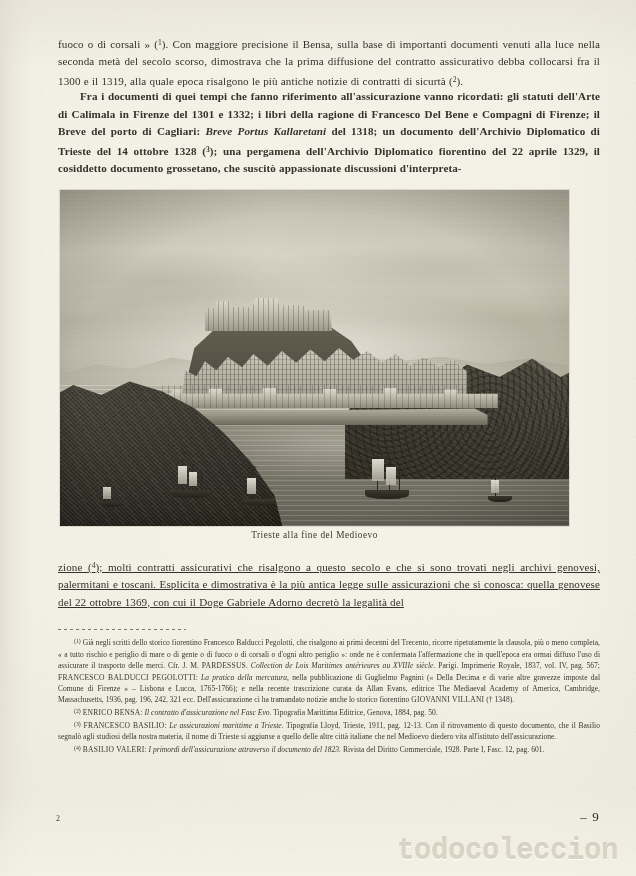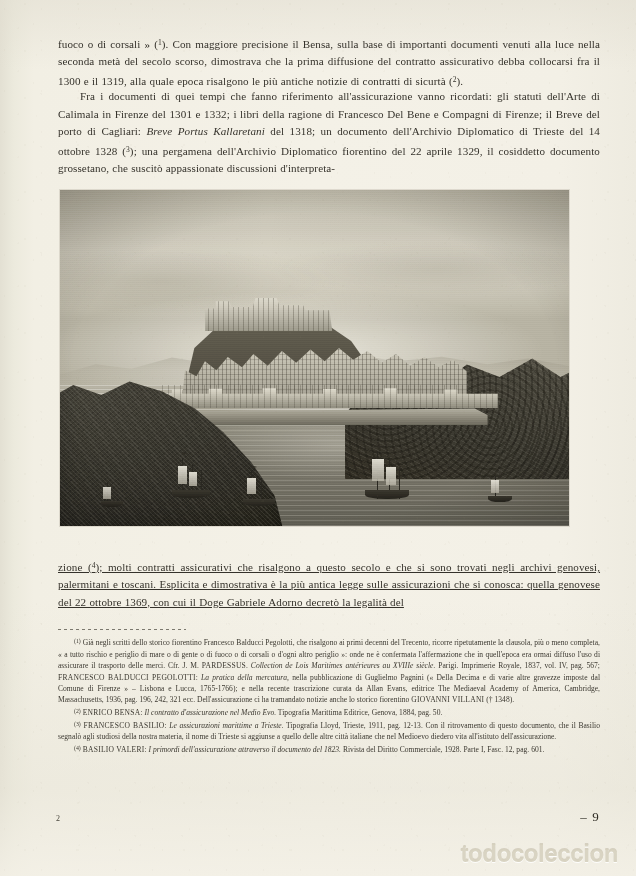--- a/index.html
+++ b/index.html
@@ -74,21 +74,21 @@
   }
   .bodytext .ind { display: inline-block; width: 22px; }
   sup.fn {
     font-size: 7.6px;
     vertical-align: .36em;
     letter-spacing: 0;
   }
   i, em { font-style: italic; }
 
   #para-top   { top: 2px; }
-  #para-two   { top: 56px; }
+  #para-two   { top: 56px; font-weight: bold; }
   #para-three { top: 525px; text-decoration: underline; }
 
   
   #plate {
     position: absolute;
     left: 48px;
     top: 158px;
     width: 509px;
     height: 336px;
     overflow: hidden;
@@ -350,23 +350,23 @@
     font-size: 13px;
     letter-spacing: 1.2px;
     color: #2e2b24;
   }
 
   
   #watermark {
     position: absolute;
     right: 18px;
     bottom: 8px;
-    font-family: Liberation Sans, sans-serif;
+    font-family: Liberation Mono, monospace;
     font-weight: bold;
-    font-size: 24px;
+    font-size: 29px;
     letter-spacing: -.4px;
     color: rgba(214,208,190,.92);
     text-shadow:
       0 1px 0 rgba(255,255,255,.85),
       0 -1px 0 rgba(186,178,158,.5);
     user-select: none;
   }
 </style>
 </head>
 <body>
@@ -435,27 +435,28 @@
       <div class="ship" style="left:8%;top:86%;width:24px;height:28px;">
         <div class="mast" style="left:6px;height:24px;"></div>
         <div class="sail" style="left:2px;bottom:8px;width:8px;height:12px;"></div>
         <div class="hull" style="width:22px;height:6px;"></div>
       </div>
 
       <div class="plate-layer" id="plate-ink"></div>
       <div class="plate-layer" id="plate-fiber"></div>
     </div>
 
+    <div id="caption">Trieste alla fine del Medioevo</div>
 
     <div class="bodytext" id="para-three">zione (<sup class="fn">4</sup>); molti contratti assicurativi che risalgono a questo secolo e che si sono trovati negli archivi genovesi, palermitani e toscani. Esplicita e dimostrativa è la più antica legge sulle assicurazioni che si conosca: quella genovese del 22 ottobre 1369, con cui il Doge Gabriele Adorno decretò la legalità del</div>
 
     <div id="fn-rule"></div>
     <div id="footnotes">
         <p><span class="ind"></span><sup class="fnm">(1)</sup> Già negli scritti dello storico fiorentino Francesco Balducci Pegolotti, che risalgono ai primi decenni del Trecento, ricorre ripetutamente la clausola, più o meno completa, « a tutto rischio e periglio di mare o di gente o di fuoco o di corsali o d'ogni altro periglio »: onde ne è confermata l'affermazione che in quell'epoca era ormai diffuso l'uso di assicurare il trasporto delle merci. Cfr. J. M. <span class="sc">PARDESSUS</span>. <i>Collection de Lois Maritimes antérieures au XVIIIe siècle.</i> Parigi. Imprimerie Royale, 1837, vol. IV, pag. 567; <span class="sc">FRANCESCO BALDUCCI PEGOLOTTI</span>: <i>La pratica della mercatura,</i> nella pubblicazione di Guglielmo Pagnini (« Della Decima e di varie altre gravezze imposte dal Comune di Firenze » – Lisbona e Lucca, 1765-1766); e nella recente trascrizione curata da Allan Evans, editrice The Mediaeval Academy of America, Cambridge, Massachusetts, 1936, pag. 196, 242, 321 ecc. Dell'assicurazione ci ha tramandato notizie anche lo storico fiorentino <span class="sc">GIOVANNI VILLANI</span> († 1348).</p>
-        <p><span class="ind"></span><sup class="fnm">(2)</sup> <span class="sc">ENRICO BENSA</span>: <i>Il contratto d'assicurazione nel Medio Evo.</i> Tipografia Marittima Editrice, Genova, 1884, pag. 50.</p>
+        <p><span class="ind"></span><sup class="fnm">(2)</sup> <span class="sc">ENRICO BENSA</span>: <i>Il contratto d'assicurazione nel Fasc Evo.</i> Tipografia Marittima Editrice, Genova, 1884, pag. 50.</p>
         <p><span class="ind"></span><sup class="fnm">(3)</sup> <span class="sc">FRANCESCO BASILIO</span>: <i>Le assicurazioni marittime a Trieste.</i> Tipografia Lloyd, Trieste, 1911, pag. 12-13. Con il ritrovamento di questo documento, che il Basilio segnalò agli studiosi della nostra materia, il nome di Trieste si aggiunse a quello delle altre città italiane che nel Medioevo diedero vita all'istituto dell'assicurazione.</p>
         <p><span class="ind"></span><sup class="fnm">(4)</sup> <span class="sc">BASILIO VALERI</span>: <i>I primordi dell'assicurazione attraverso il documento del 1823.</i> Rivista del Diritto Commerciale, 1928. Parte I, Fasc. 12, pag. 601.</p>
       </div>
 
     <div id="folio-left">2</div>
     <div id="folio-right">– 9</div>
   </div>
 
   <div id="grain"></div>
 

